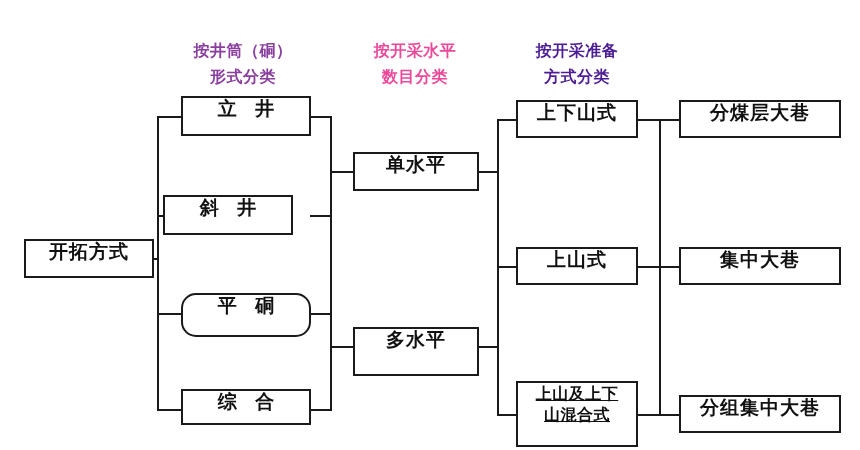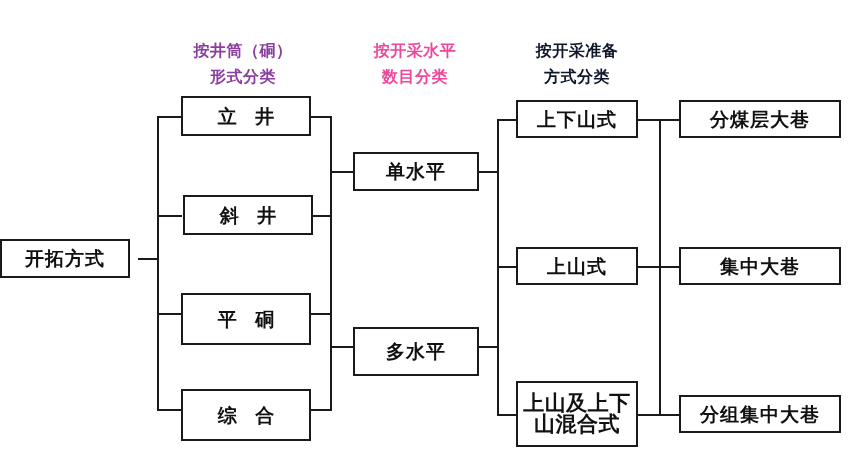--- a/index.html
+++ b/index.html
@@ -23,35 +23,35 @@
     line-height: 26px;
     letter-spacing: 0.5px;
     white-space: pre-line;
   }
   .node {
     position: absolute;
     box-sizing: border-box;
     border: 2px solid #1a1a1a;
     background: #ffffff;
     display: flex;
-    align-items: center;
     justify-content: center;
     text-align: center;
     font-size: 19px;
     font-weight: 600;
     color: #111111;
     letter-spacing: 1px;
     line-height: 21px;
     z-index: 3;
     white-space: pre-line;
   }
   .node.two-line {
-    font-size: 21px;
+    font-size: 16px;
     line-height: 21px;
     letter-spacing: 0.5px;
+    text-decoration: underline;
   }
   .node.wide-space {
     letter-spacing: 6px;
     text-indent: 6px;
   }
   .line {
     position: absolute;
     background: #1a1a1a;
     z-index: 1;
   }
@@ -65,21 +65,21 @@
 
   <div class="header" style="left:178px; top:12px; width:130px;">
     <span style="color:#8a3f9e;">按井筒（硐）
 形式分类</span>
   </div>
   <div class="header" style="left:352px; top:12px; width:126px;">
     <span style="color:#ec4899;">按开采水平
 数目分类</span>
   </div>
   <div class="header" style="left:514px; top:12px; width:126px;">
-    <span style="color:#0f172a;">按开采准备
+    <span style="color:#4c1d95;">按开采准备
 方式分类</span>
   </div>
 
   <div class="line h" style="left:138px; top:258px; width:21px;"></div>
 
   <div class="line v" style="left:157px; top:116px; height:294px;"></div>
 
   <div class="line h" style="left:157px; top:116px; width:25px;"></div>
   <div class="line h" style="left:157px; top:215px; width:25px;"></div>
   <div class="line h" style="left:157px; top:313px; width:25px;"></div>
@@ -107,34 +107,34 @@
   <div class="line h" style="left:637px; top:119px; width:22px;"></div>
   <div class="line h" style="left:637px; top:266px; width:22px;"></div>
   <div class="line h" style="left:637px; top:414px; width:22px;"></div>
 
   <div class="line v" style="left:659px; top:119px; height:297px;"></div>
 
   <div class="line h" style="left:659px; top:119px; width:22px;"></div>
   <div class="line h" style="left:659px; top:266px; width:22px;"></div>
   <div class="line h" style="left:659px; top:414px; width:22px;"></div>
 
-  <div class="node" style="left:0; top:239px; width:130px; height:39px;">
+  <div class="node" style="left:24px; top:239px; width:130px; height:39px;">
     <span>开拓方式</span>
   </div>
 
   <div class="node wide-space" style="left:181px; top:96px; width:130px; height:40px;">
     <span>立 井</span>
   </div>
-  <div class="node wide-space" style="left:183px; top:195px; width:130px; height:40px;">
+  <div class="node wide-space" style="left:163px; top:195px; width:130px; height:40px;">
     <span>斜 井</span>
   </div>
-  <div class="node wide-space" style="left:181px; top:293px; width:130px; height:52px;">
+  <div class="node wide-space" style="left:181px; top:293px; width:130px; height:44px;border-radius:15px;">
     <span>平 硐</span>
   </div>
-  <div class="node wide-space" style="left:181px; top:389px; width:130px; height:52px;">
+  <div class="node wide-space" style="left:181px; top:389px; width:130px; height:36px;">
     <span>综 合</span>
   </div>
 
   <div class="node" style="left:353px; top:152px; width:126px; height:39px;">
     <span>单水平</span>
   </div>
   <div class="node" style="left:353px; top:327px; width:126px; height:49px;">
     <span>多水平</span>
   </div>
 

